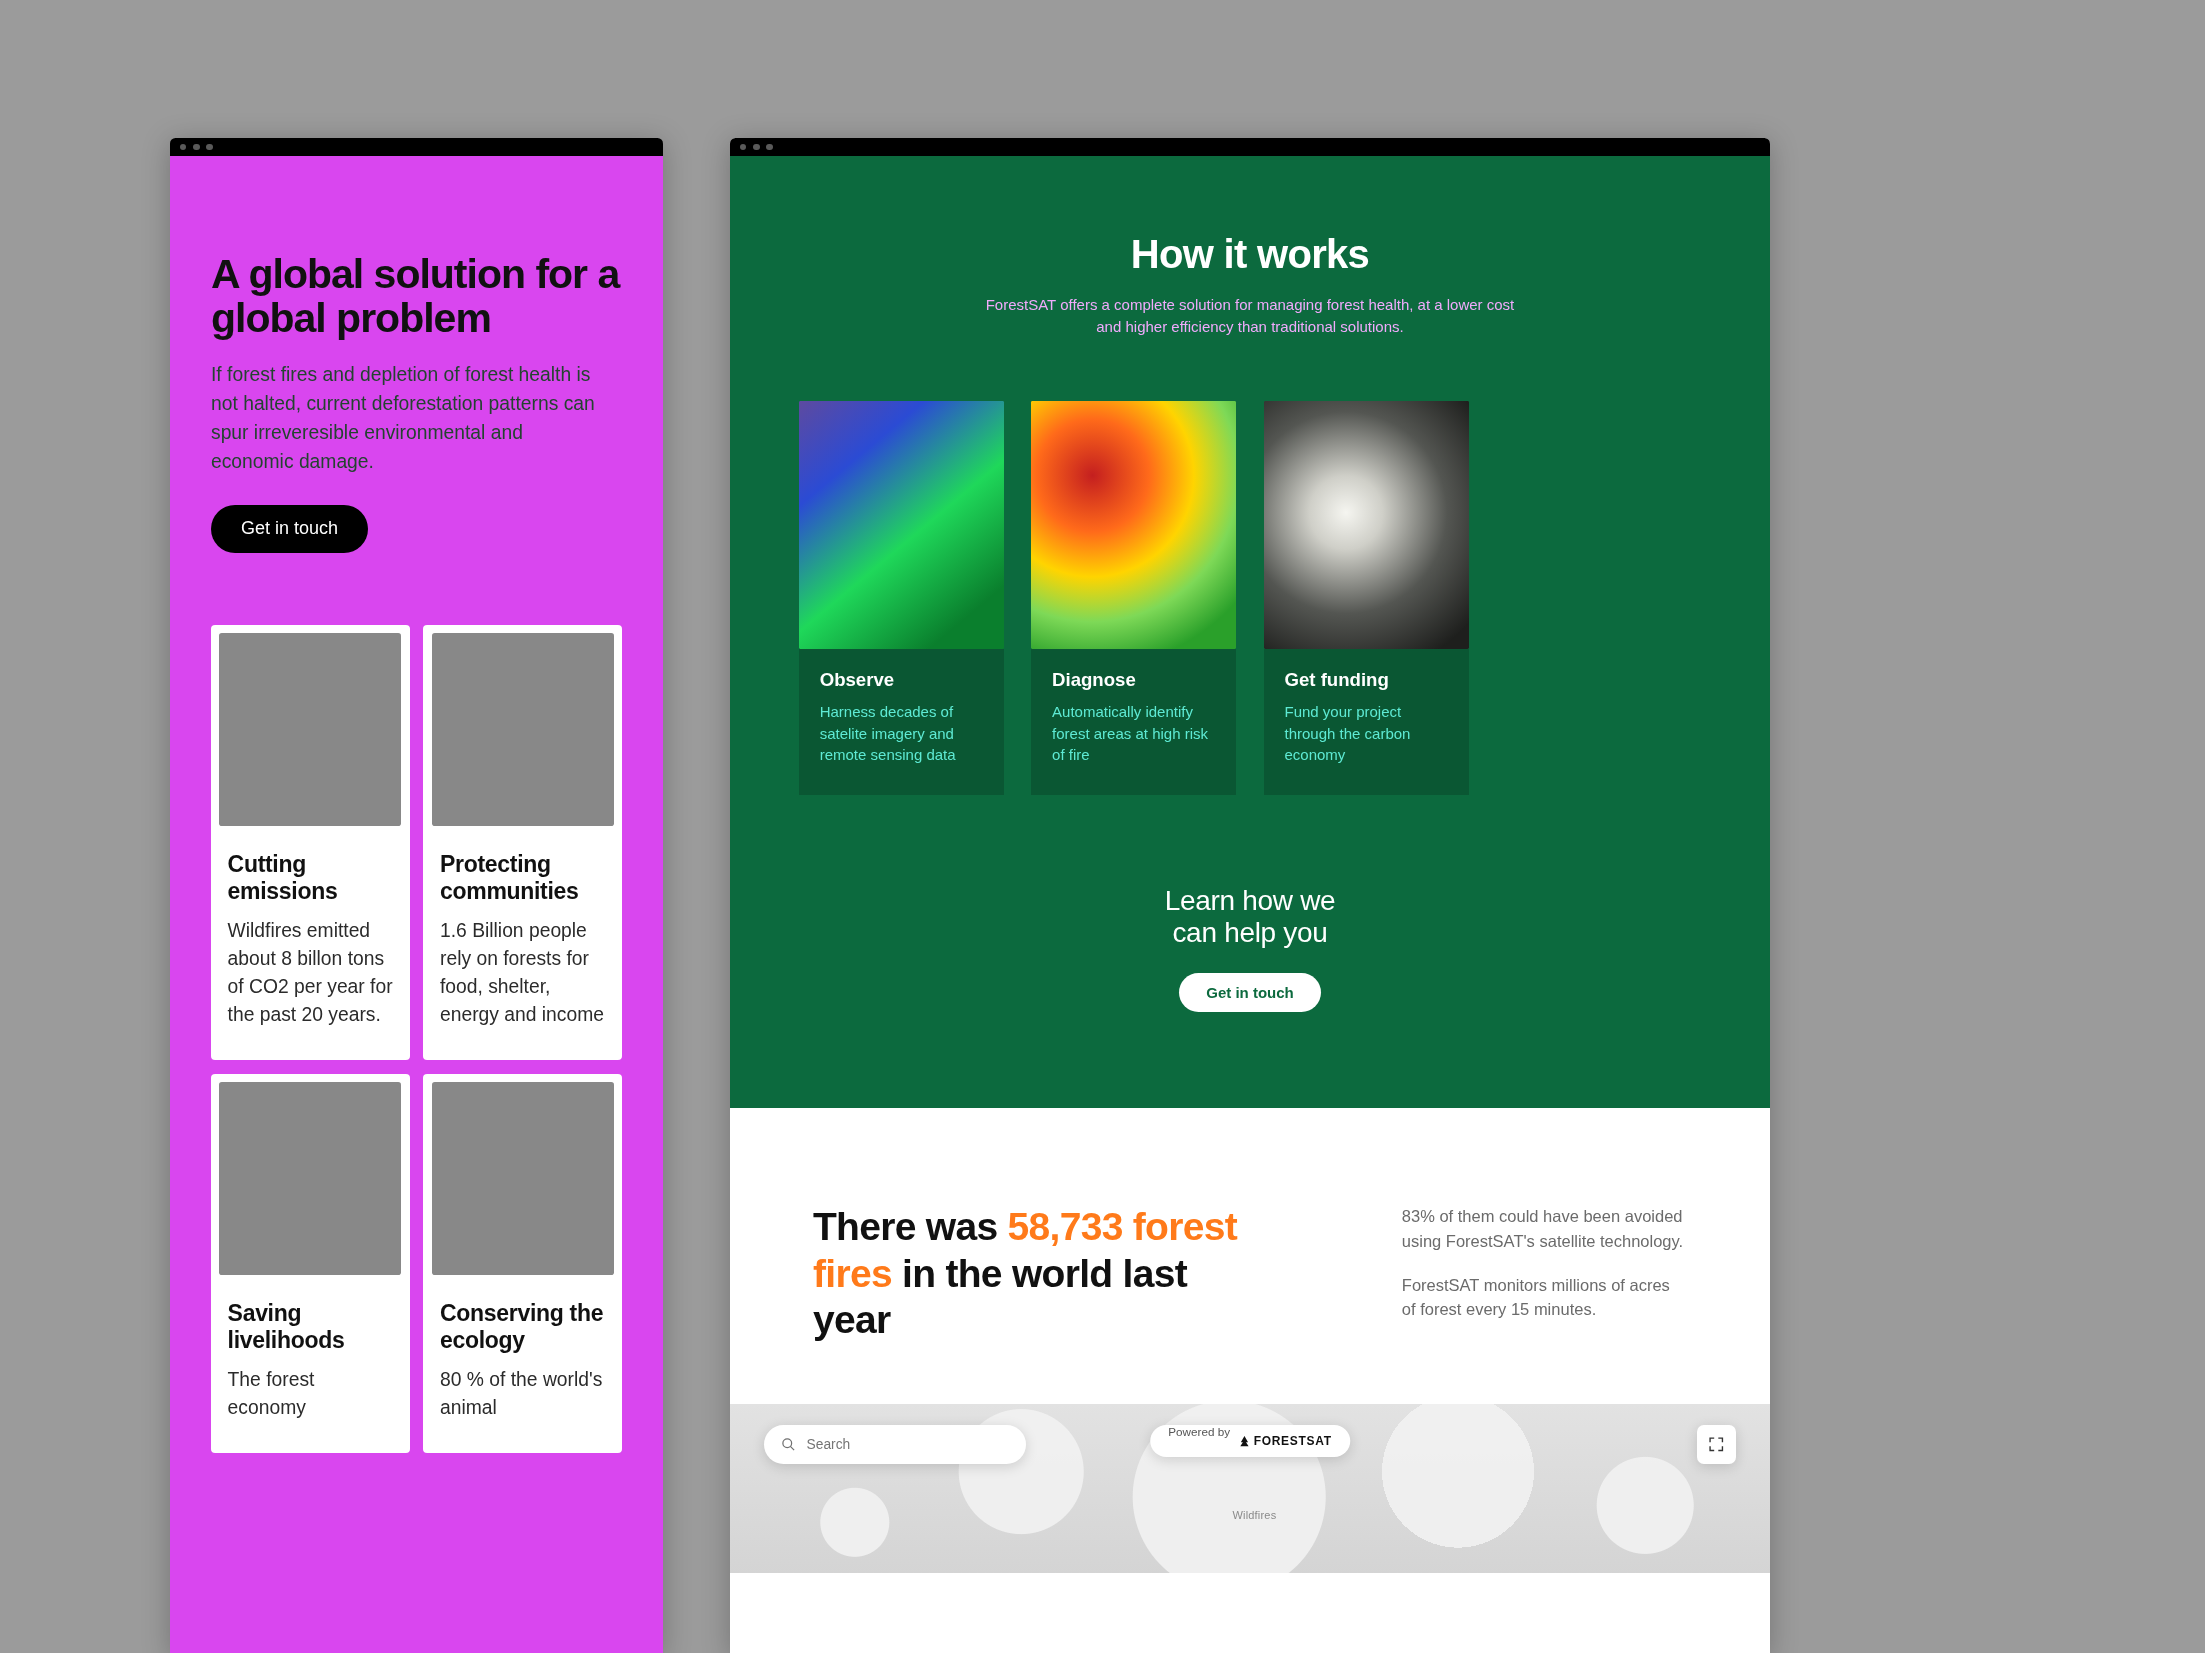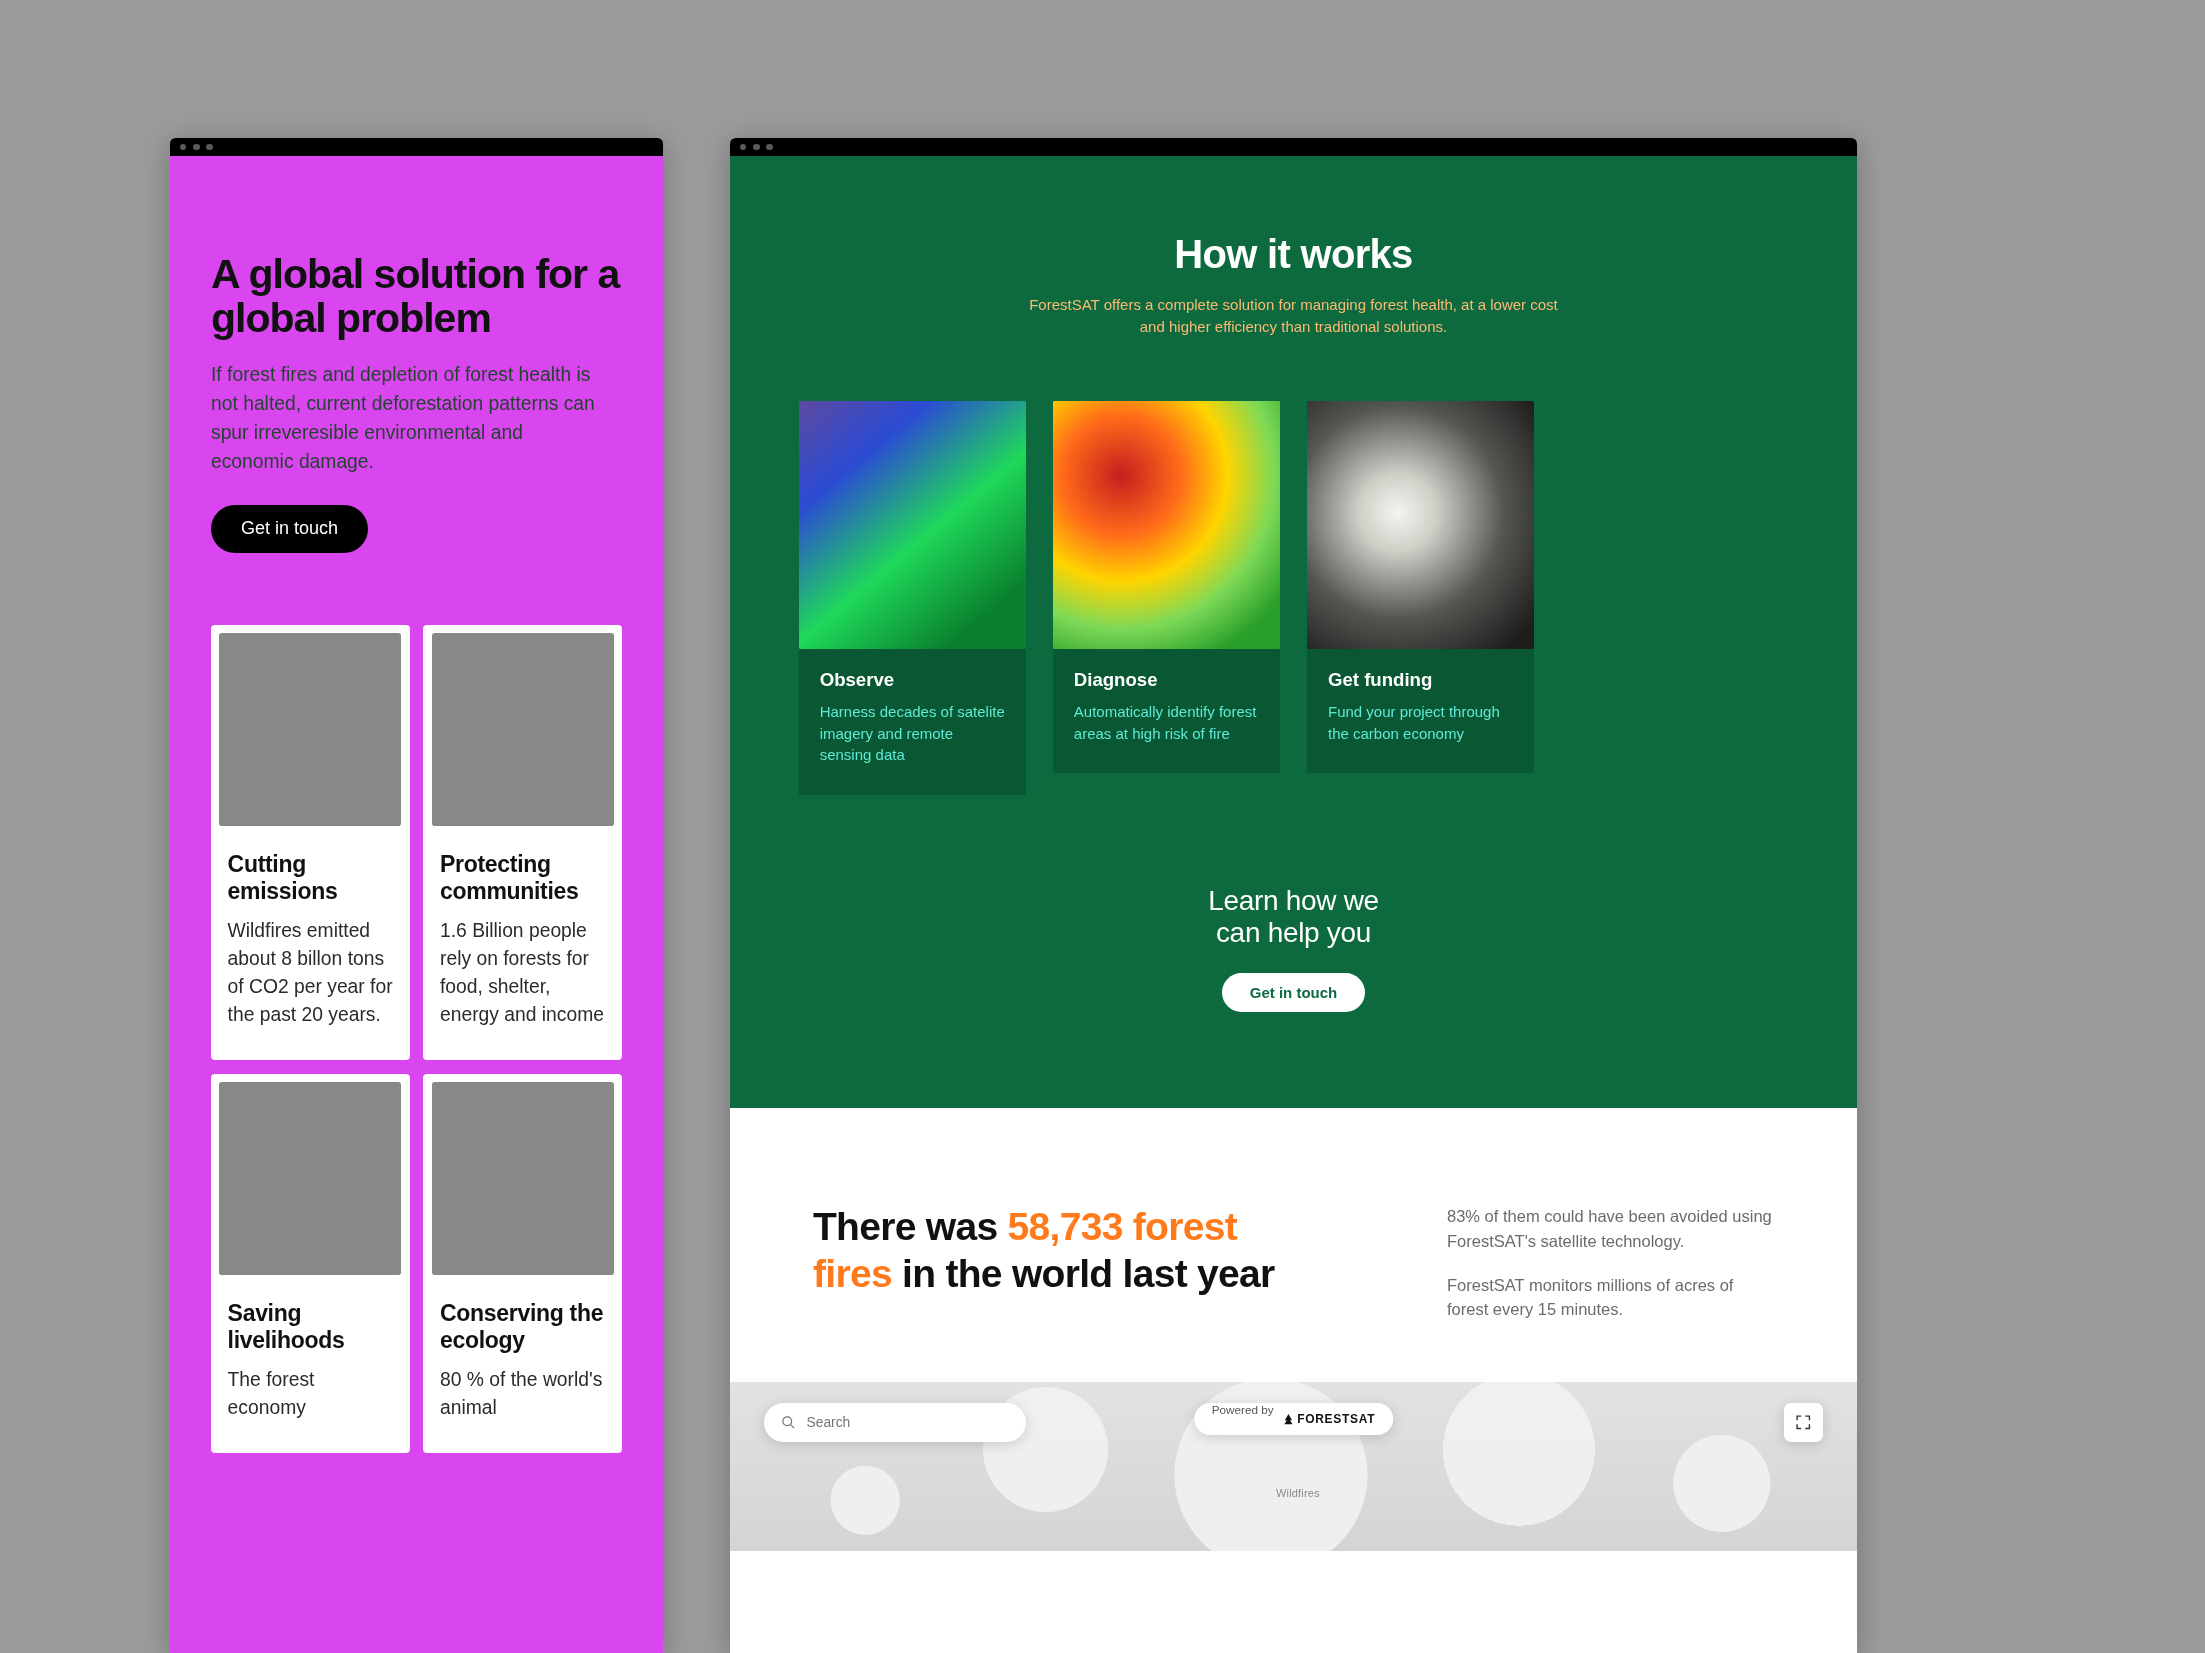--- a/index.html
+++ b/index.html
@@ -109,21 +109,21 @@
   .img-heat         { background: radial-gradient(circle at 30% 30%, #c41f1f 0%, #ff6a1a 25%, #ffd400 45%, #7ed957 65%, #2aa02a 85%); }
   .img-worker       { background: linear-gradient(180deg,#e9e6db 0%, #b7b09a 35%, #8a6f4a 70%, #5d4a2e 100%); position:relative; }
   .img-worker::after{ content:""; position:absolute; left:18%; bottom:8%; width:40px; height:69px; background:linear-gradient(#ff5a1a 0 40%, #d6ff2e 40% 100%); border-radius:5.5px 5.5px 2.8px 2.8px;}
   .img-clouds       { background: radial-gradient(circle at 40% 45%, #f5f5f0 0%, #cfcfc8 20%, #545652 55%, #1e1f1d 90%); }
 
   
   .desktop {
     position: absolute;
     left: 730px;
     top: 138px;
-    width: 1127px;
+    width: 1040px;
     height: 1516px;
     border-radius: 5.5px 5.5px 0 0;
     overflow: hidden;
     box-shadow: 0 4.1px 27.6px rgba(0,0,0,0.25);
     background:#fff;
   }
   .desktop .green {
     background: #0c6a3e;
     color: #fff;
     padding: 76px 69px 96px 69px;
@@ -131,21 +131,21 @@
   .desktop .green .hiw-head { text-align: center; max-width: 634px; margin: 0 auto 62px auto; }
   .desktop .green h2 {
     font-size: 40px;
     font-weight: 600;
     letter-spacing: -0.7px;
     margin-bottom: 16.5px;
   }
   .desktop .green .sub {
     font-size: 15px;
     line-height: 1.5;
-    color: #fdba74;
+    color: #f0abfc;
     max-width: 538px;
     margin: 0 auto;
   }
   .desktop .steps {
     display: grid;
     grid-template-columns: repeat(4, 1fr);
     gap: 27.6px;
     margin: 0 auto;
     max-width: 1130px;
   }

